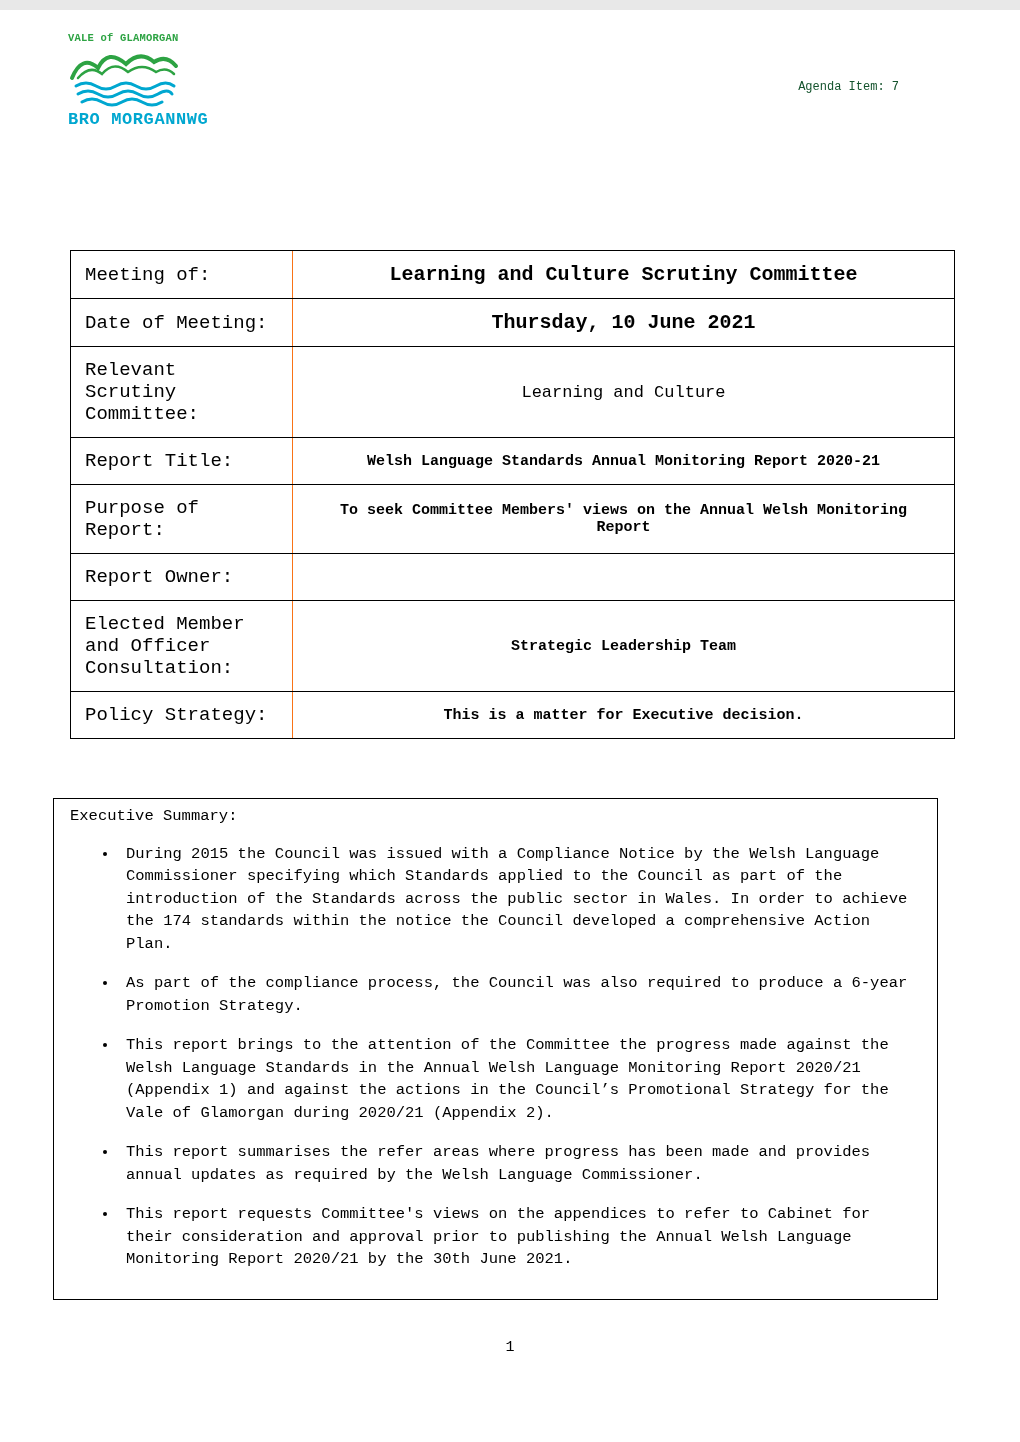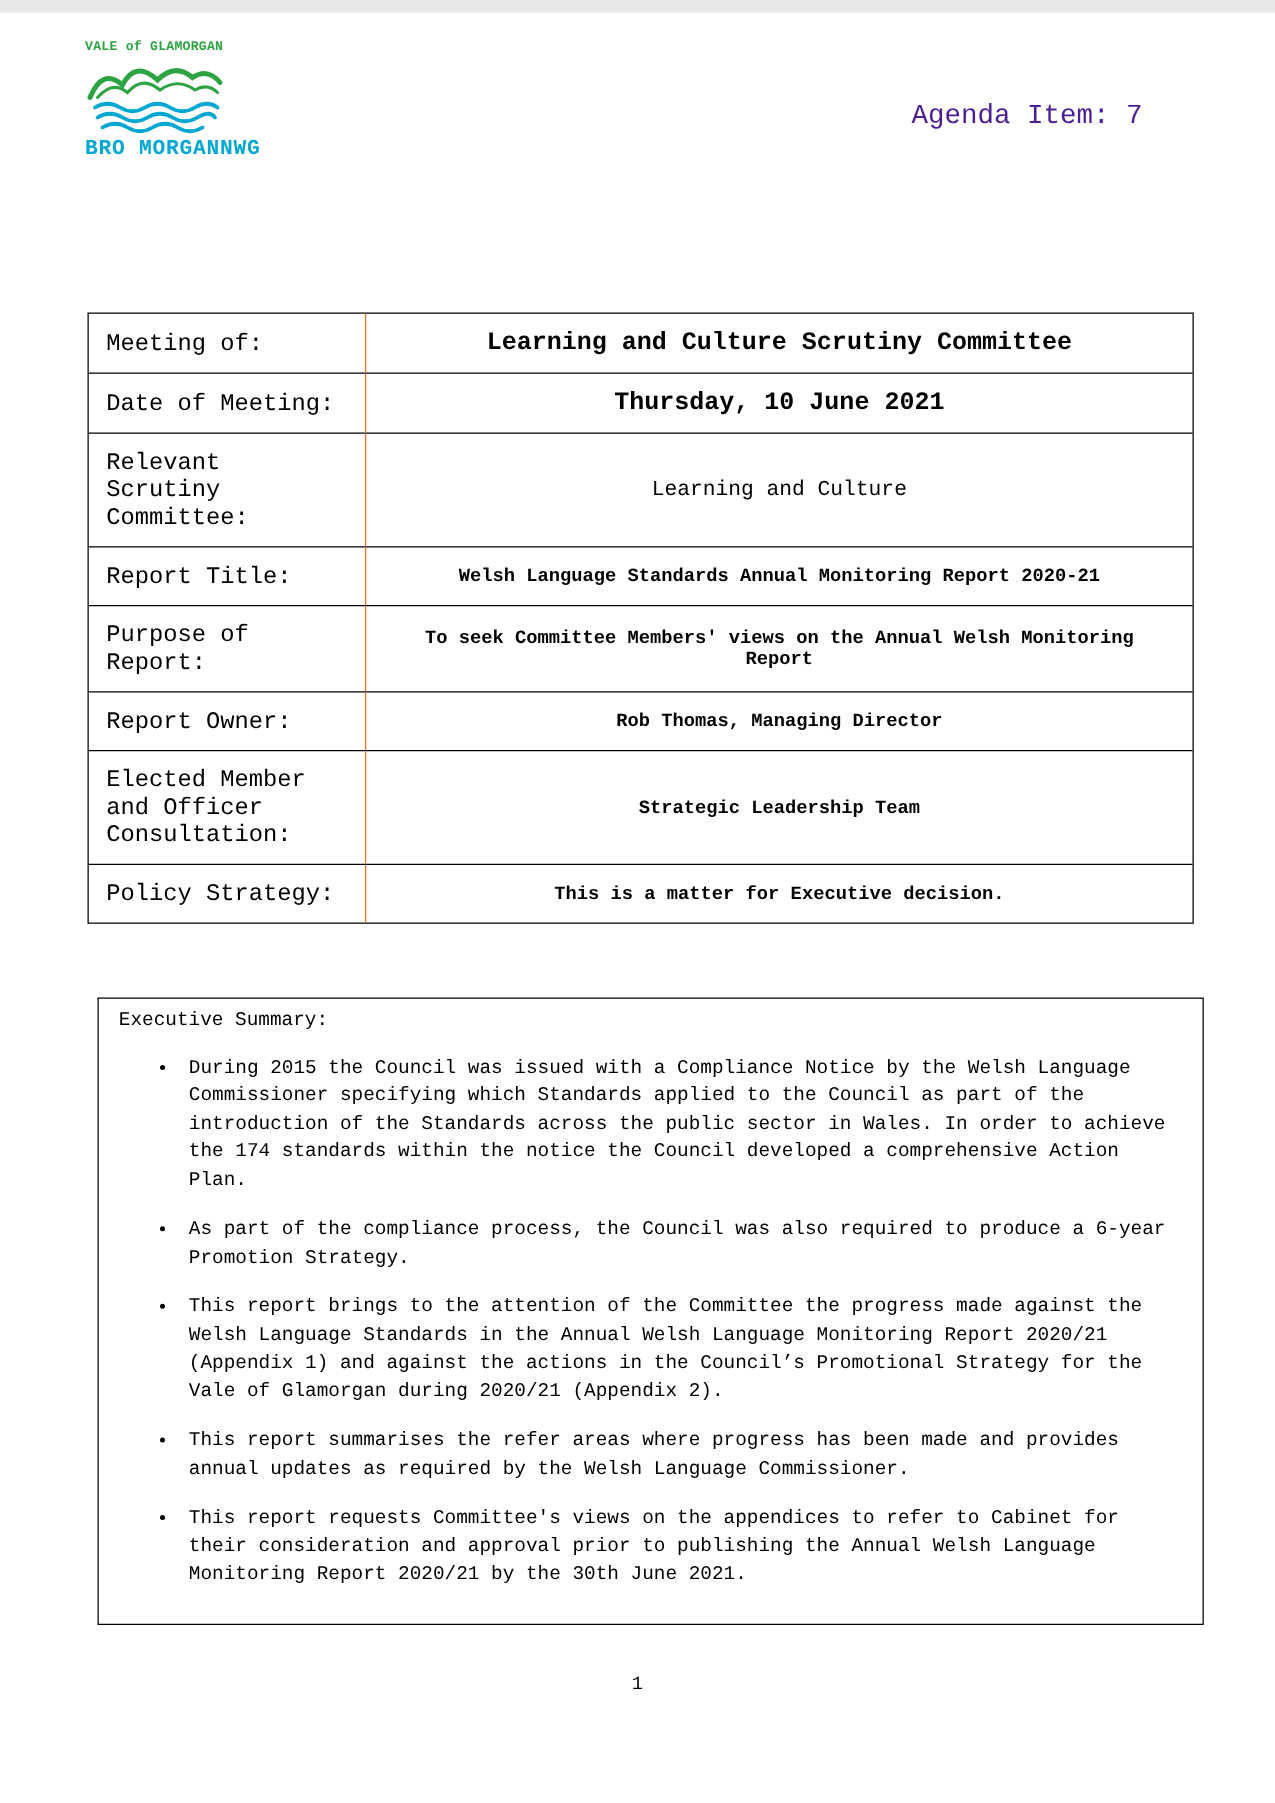--- a/index.html
+++ b/index.html
@@ -6,21 +6,21 @@
   .page{
     width:1020px;height:1442px;background:#ffffff;margin:10px auto;
     position:relative;font-family:Liberation Mono, monospace;color:#000;
     box-sizing:border-box;overflow:hidden;
   }
   
   .header{position:absolute;top:22px;left:68px;right:65px;}
   .logo{width:120px;display:flex;flex-direction:column;align-items:flex-start;}
   .logo-top{font-size:10.5px;font-weight:bold;color:#2da343;letter-spacing:.2px;white-space:nowrap;}
   .logo-bottom{font-size:17px;font-weight:bold;color:#00a7d0;letter-spacing:.6px;white-space:nowrap;margin-top:2px;}
-  .agenda-item{position:absolute;top:48px;right:41px;font-size:22px;color:#4c1d95;}
+  .agenda-item{position:absolute;top:48px;right:56px;font-size:12px;color:#14532d;}
   
   .info-table{
     position:absolute;top:240px;left:70px;width:885px;
     border:1px solid #000;box-sizing:border-box;
   }
   .info-row{display:flex;border-bottom:1px solid #000;}
   .info-row:last-child{border-bottom:none;}
   .cell-label{
     width:222px;box-sizing:border-box;border-right:1px solid #f97316;
     padding:12px 14px;font-size:19px;display:flex;align-items:center;
@@ -28,21 +28,21 @@
   .cell-value{
     flex:1;box-sizing:border-box;padding:12px 18px;
     display:flex;align-items:center;justify-content:center;text-align:center;
     font-size:15px;font-weight:bold;min-height:36px;
   }
   .row-meeting .cell-value{font-size:20px;}
   .row-date .cell-value{font-size:20px;}
   .row-scrutiny .cell-value{font-size:17px;font-weight:normal;}
   
   .summary-box{
-    position:absolute;top:788px;left:78px;width:885px;min-height:502px;
+    position:absolute;top:788px;left:53px;width:885px;min-height:502px;
     border:1px solid #000;box-sizing:border-box;padding:8px 16px 20px 16px;
   }
   .summary-heading{font-size:15.5px;margin:0 0 18px 0;font-weight:normal;}
   .summary-list{margin:0;padding:0 10px 0 48px;}
   .summary-list li{
     font-size:15.5px;line-height:1.45;margin-bottom:17px;
     padding-left:8px;
   }
   .summary-list li:last-child{margin-bottom:0;}
   
@@ -86,21 +86,20 @@
     <div class="info-row">
       <div class="cell-label">Report Title:</div>
       <div class="cell-value">Welsh Language Standards Annual Monitoring Report 2020-21</div>
     </div>
     <div class="info-row">
       <div class="cell-label">Purpose of Report:</div>
       <div class="cell-value">To seek Committee Members' views on the Annual Welsh Monitoring Report</div>
     </div>
     <div class="info-row">
       <div class="cell-label">Report Owner:</div>
-      <div class="cell-value">Rob Thomas, Managing Director</div>
     </div>
     <div class="info-row">
       <div class="cell-label">Elected Member and Officer Consultation:</div>
       <div class="cell-value">Strategic Leadership Team</div>
     </div>
     <div class="info-row">
       <div class="cell-label">Policy Strategy:</div>
       <div class="cell-value">This is a matter for Executive decision.</div>
     </div>
   </div>

